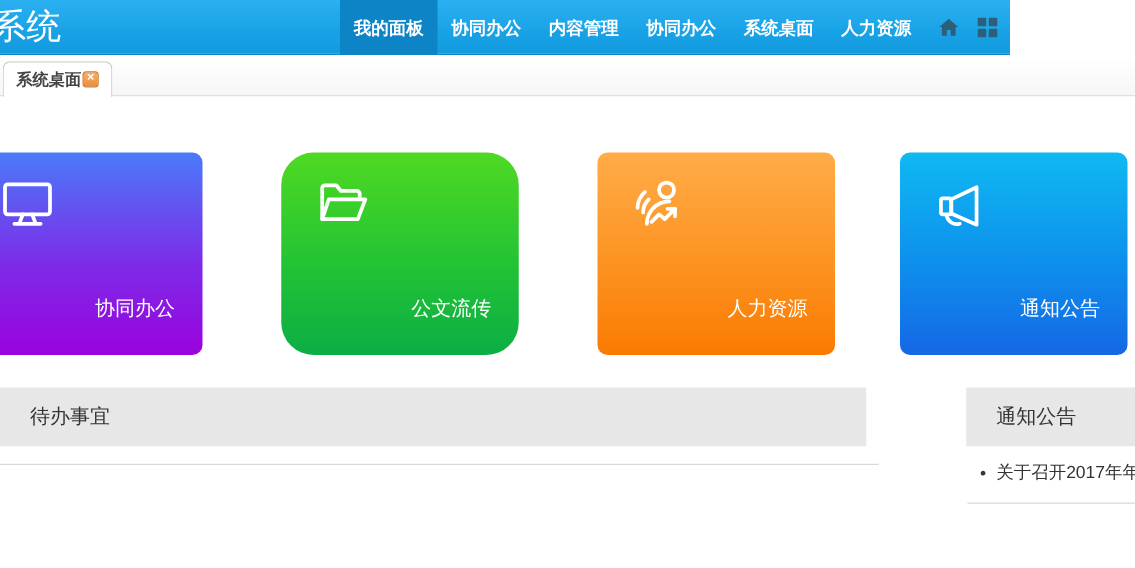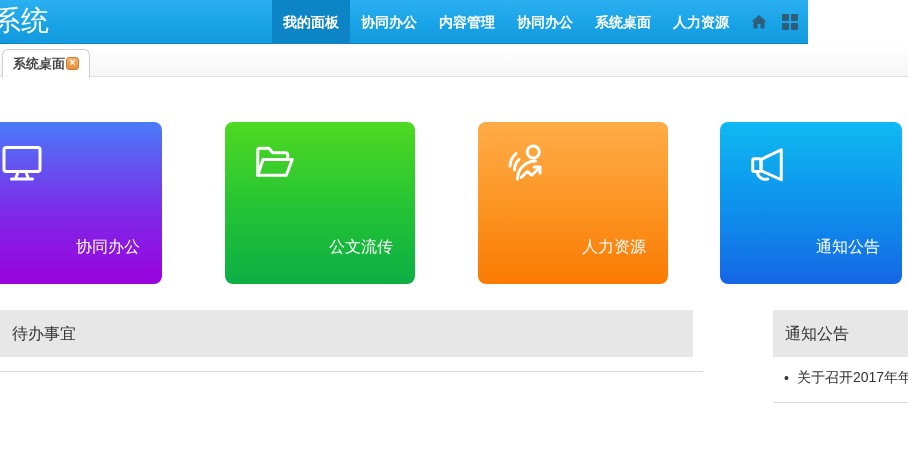--- a/index.html
+++ b/index.html
@@ -57,21 +57,21 @@
     position:absolute; right:22px; bottom:26px;
     color:#ffffff; font-size:16px; white-space:nowrap;
   }
   #tile-0 { left:-28px; width:190px; }
   #tile-1 { left:225px; width:190px; }
   #tile-2 { left:478px; width:190px; }
   #tile-3 { left:720px; width:182px; }
   
   .panel-header {
     position:absolute; top:310px; height:47px; background:#e7e7e7;
-    line-height:47px; font-size:16px; color:#333333; padding-left:12px;
+    line-height:47px; font-size:16px; color:#333333; padding-left:24px;
     white-space:nowrap; overflow:hidden;
   }
   #todo-header { left:0; width:693px; }
   #notice-header { left:773px; width:135px; }
   .divider { position:absolute; height:1px; background:#d9d9d9; }
   #todo-divider { left:0; top:371px; width:703px; }
   #notice-divider { left:774px; top:402px; width:134px; }
   .notice-item {
     position:absolute; left:784px; top:368px; height:20px;
     display:flex; align-items:center; gap:8px; white-space:nowrap;
@@ -118,21 +118,21 @@
 <div class="tile" id="tile-0" style="background: linear-gradient(rgb(74, 123, 249) 0%, rgb(125, 43, 232) 55%, rgb(154, 2, 221) 100%);">
   <span class="tile-icon">
     <svg width="48" height="48" viewBox="0 0 64 64" fill="none" stroke="#ffffff" stroke-width="4" stroke-linecap="round" stroke-linejoin="round">
       <rect x="8" y="10" width="48" height="32" rx="3"></rect>
       <path d="M27 42 L24 50 M37 42 L40 50 M18 52 H46"></path>
     </svg>
   </span>
   <span class="tile-label">协同办公</span>
 </div>
 
-<div class="tile" id="tile-1" style="background: linear-gradient(rgb(79, 217, 34) 0%, rgb(35, 195, 53) 55%, rgb(12, 174, 68) 100%);">
+<div class="tile" id="tile-1" style="background: linear-gradient(rgb(79, 217, 34) 0%, rgb(35, 195, 53) 55%, rgb(12, 174, 68) 100%); border-radius: 26px;">
   <span class="tile-icon">
     <svg width="48" height="48" viewBox="0 0 64 64" fill="none" stroke="#ffffff" stroke-width="4" stroke-linecap="round" stroke-linejoin="round">
       <path d="M9 47 V14 a3 3 0 0 1 3 -3 h12 l5 6 h17 a3 3 0 0 1 3 3 v5"></path>
       <path d="M9 47 L16 26 h39 l-8 21 z"></path>
     </svg>
   </span>
   <span class="tile-label">公文流传</span>
 </div>
 
 <div class="tile" id="tile-2" style="background: linear-gradient(rgb(255, 172, 72) 0%, rgb(252, 147, 33) 55%, rgb(250, 122, 2) 100%);">

